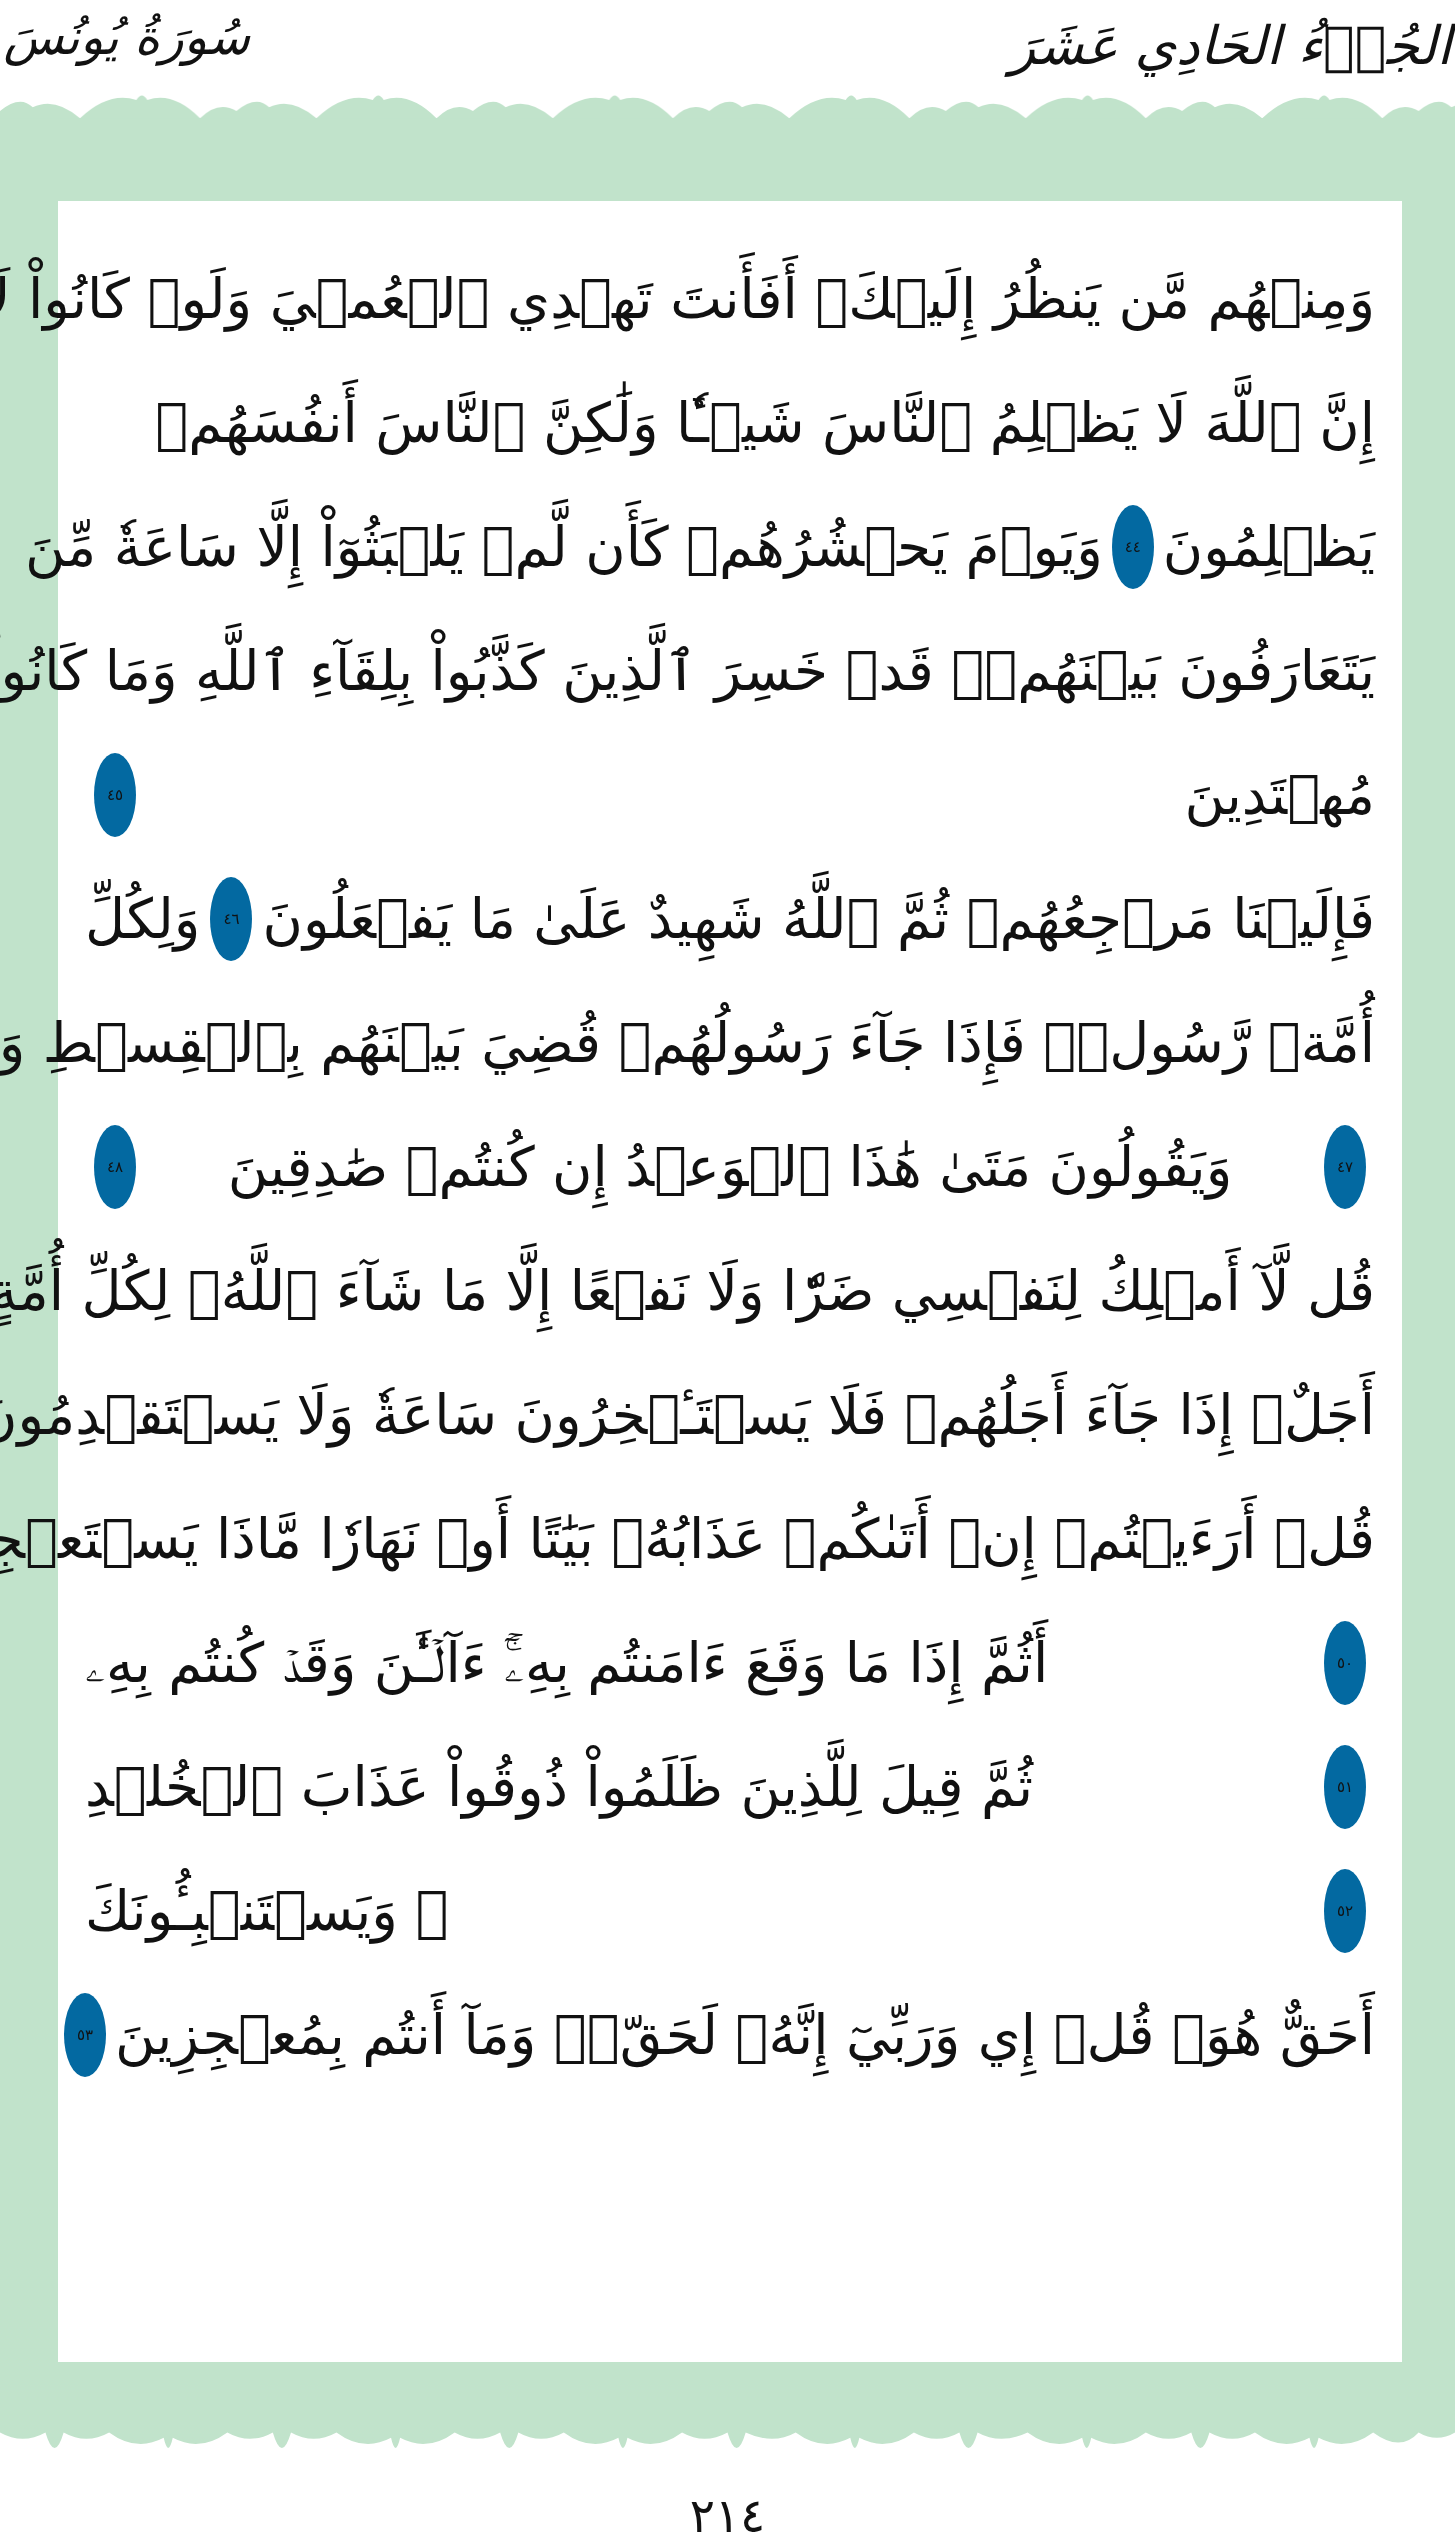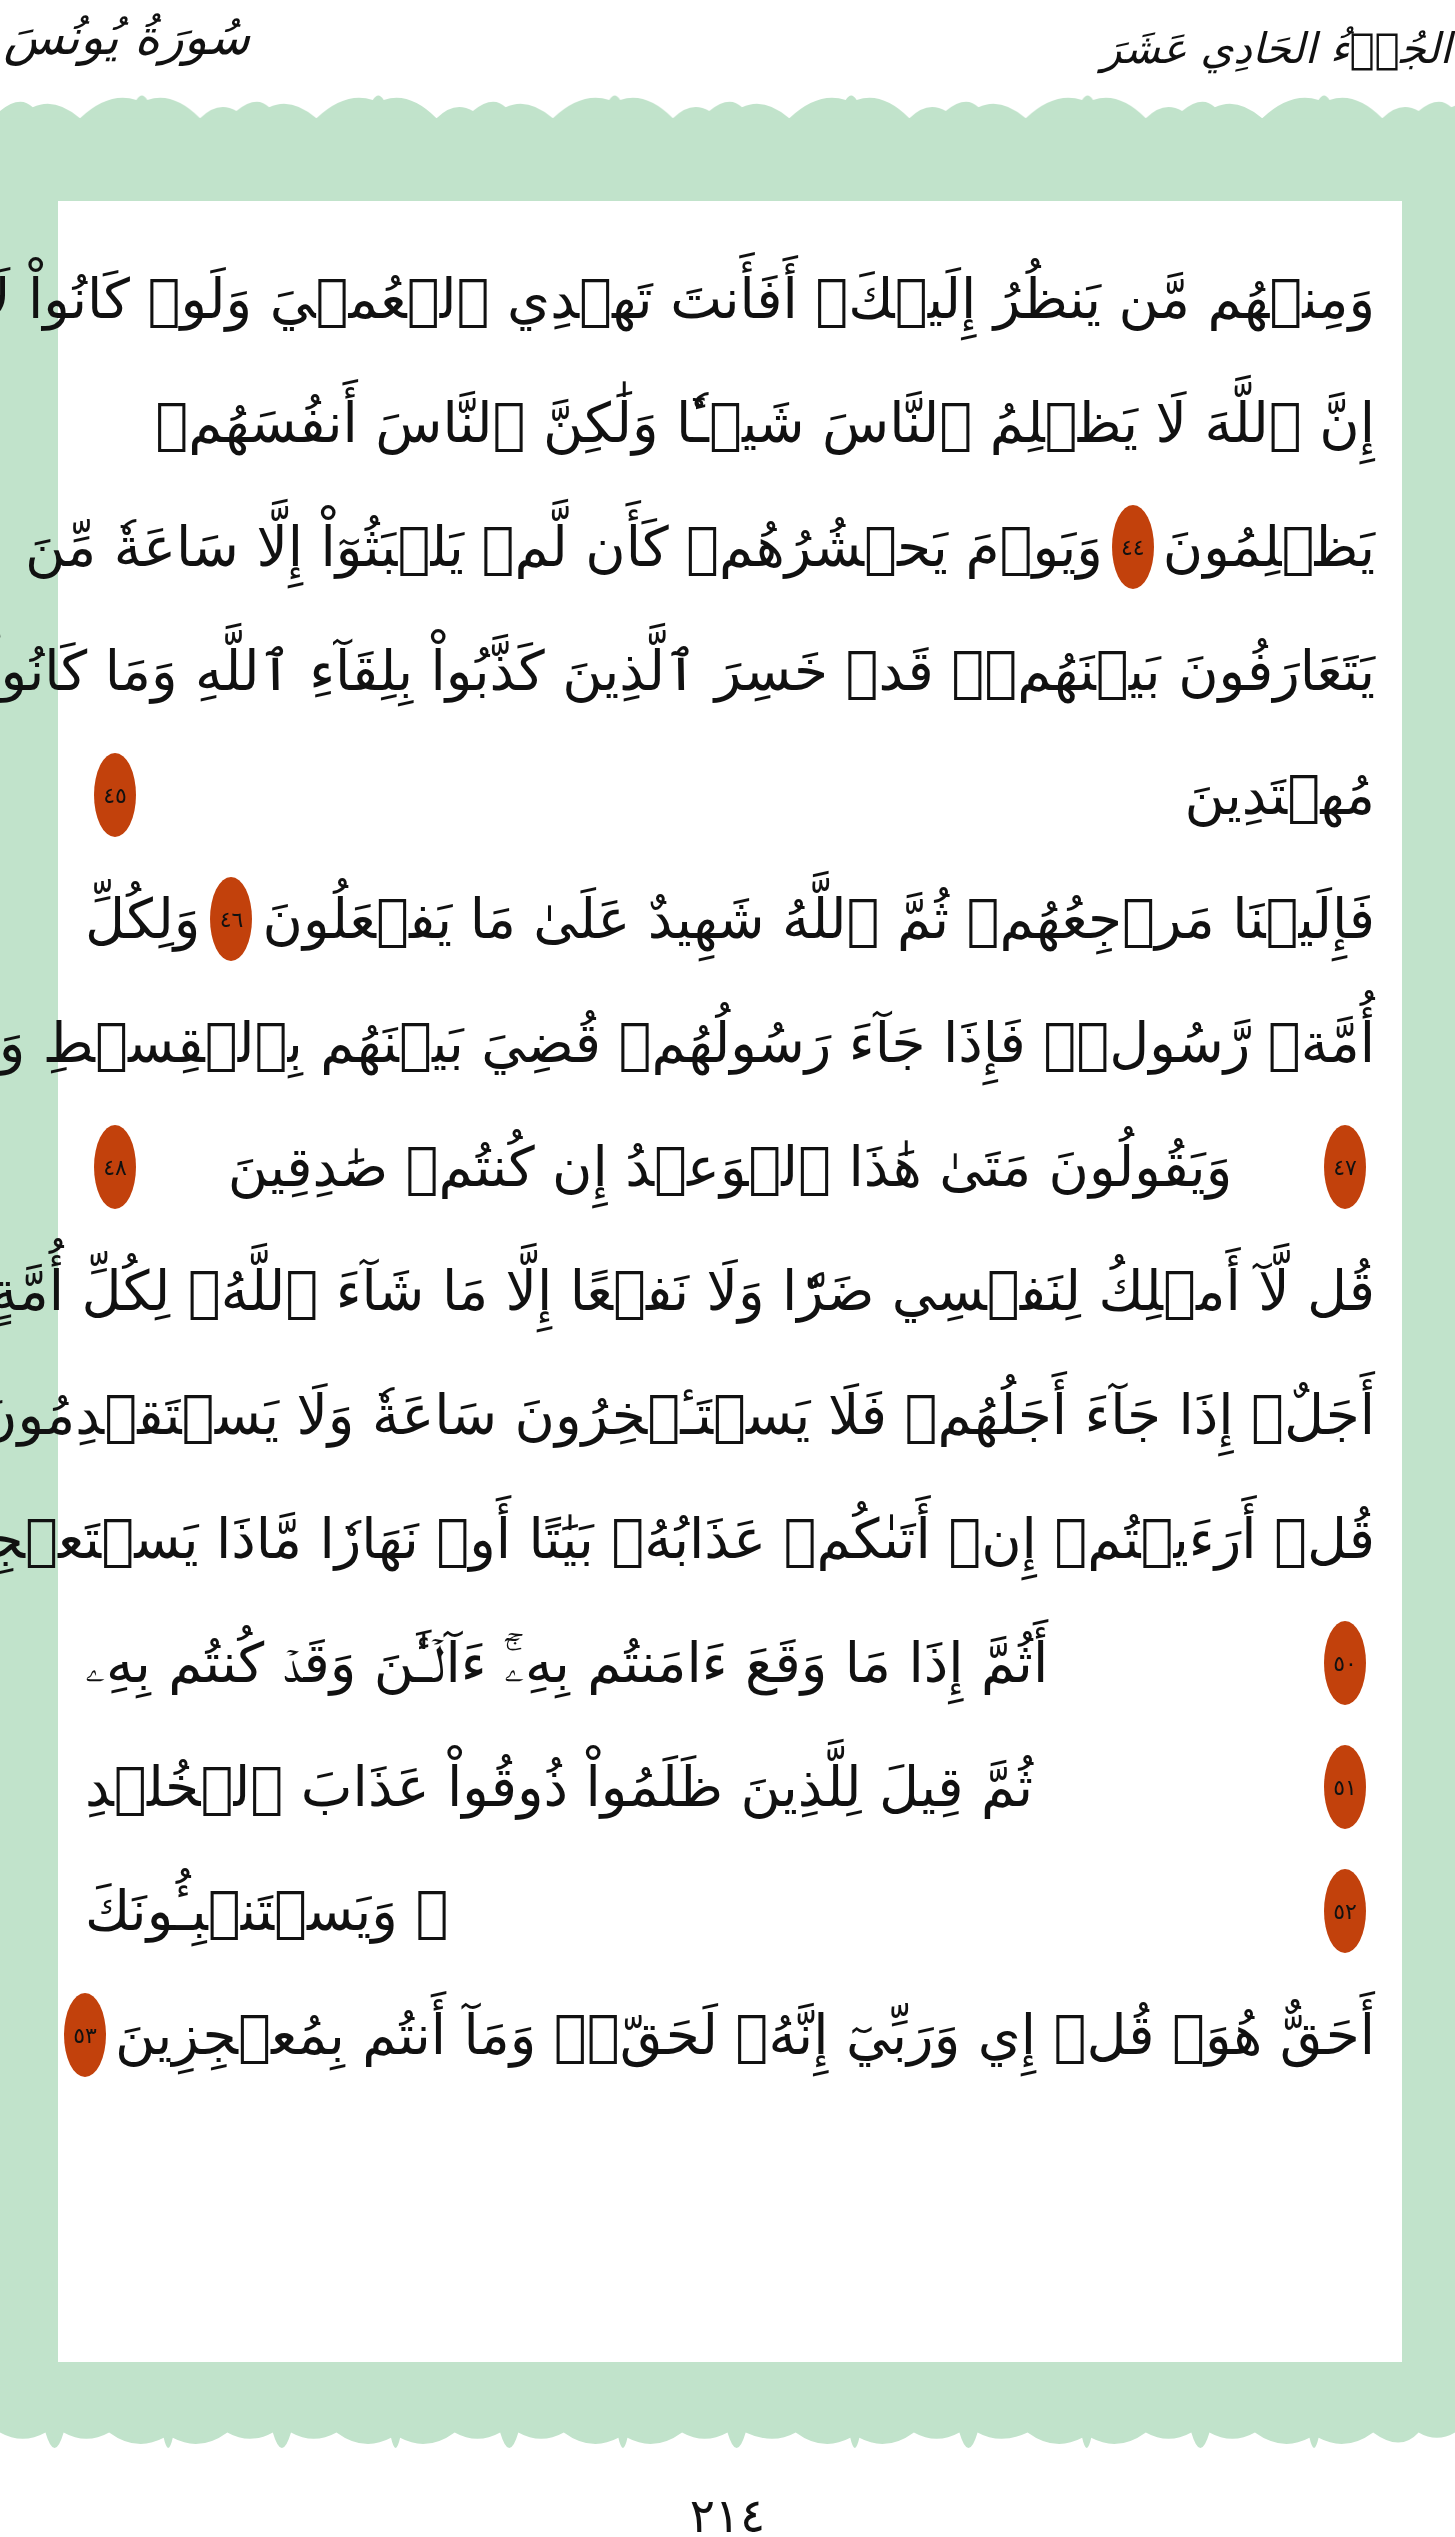--- a/index.html
+++ b/index.html
@@ -1,32 +1,32 @@
 <!DOCTYPE html>
 <html style="font-size:14.6px"><head>
 <meta charset="utf-8">
 <style>
   html, body { margin: 0; padding: 0; background: #ffffff; }
   body { width: 1455px; height: 2538px; position: relative; overflow: hidden;
          font-family: "DejaVu Sans", sans-serif; }
   .header { position: absolute; top: 0; left: 0; width: 1455px; height: 91px; }
-  .header-juz { position: absolute; right: 3.6px; top: 24px; font-size: 42px; color: #111;
+  .header-juz { position: absolute; right: 3.6px; top: 15px; font-size: 53px; color: #111;
                 direction: rtl; font-family: "DejaVu Sans", sans-serif; font-style: italic; }
   .header-surah { position: absolute; left: 3.6px; top: 9px; font-size: 49px; color: #111;
                   direction: rtl; font-family: "DejaVu Sans", sans-serif; font-style: italic; }
   .frame { position: absolute; left: 0; top: 127px; width: 1455px; height: 2292px; background: #c1e3cb; }
   .scallop-top { position: absolute; left: 0; top: 91px; width: 1455px; height: 40px; }
   .scallop-bottom { position: absolute; left: 0; top: 2416px; width: 1455px; height: 51px; }
   .page { position: absolute; left: 58px; top: 201px; width: 1344px; height: 2161px; background: #ffffff; }
   .lines { position: absolute; left: 27px; right: 27px; top: 36px; }
   .line { height: 124px; display: flex; direction: rtl; justify-content: space-between; align-items: center;
           font-family: "DejaVu Sans", sans-serif; font-size: 55px; color: #111; white-space: nowrap; }
   .seg { display: inline-block; }
   .marker { display: inline-flex; align-items: center; justify-content: center; width: 42px; height: 84px;
-            background: #c2410c; border-radius: 50% / 50%; font-size: 22px; color: #111; margin: 0 9px;
+            background: #0369a1; border-radius: 50% / 50%; font-size: 15px; color: #111; margin: 0 9px;
             flex: 0 0 auto; }
   .page-number { position: absolute; left: 0; width: 1455px; top: 2488px; text-align: center;
                  font-size: 47px; color: #111; direction: rtl; }
 </style>
 </head>
 <body>
 
 <div class="header">
   <div class="header-juz">الجُزۡءُ الحَادِي عَشَرَ</div>
   <div class="header-surah">سُورَةُ يُونُسَ</div>

